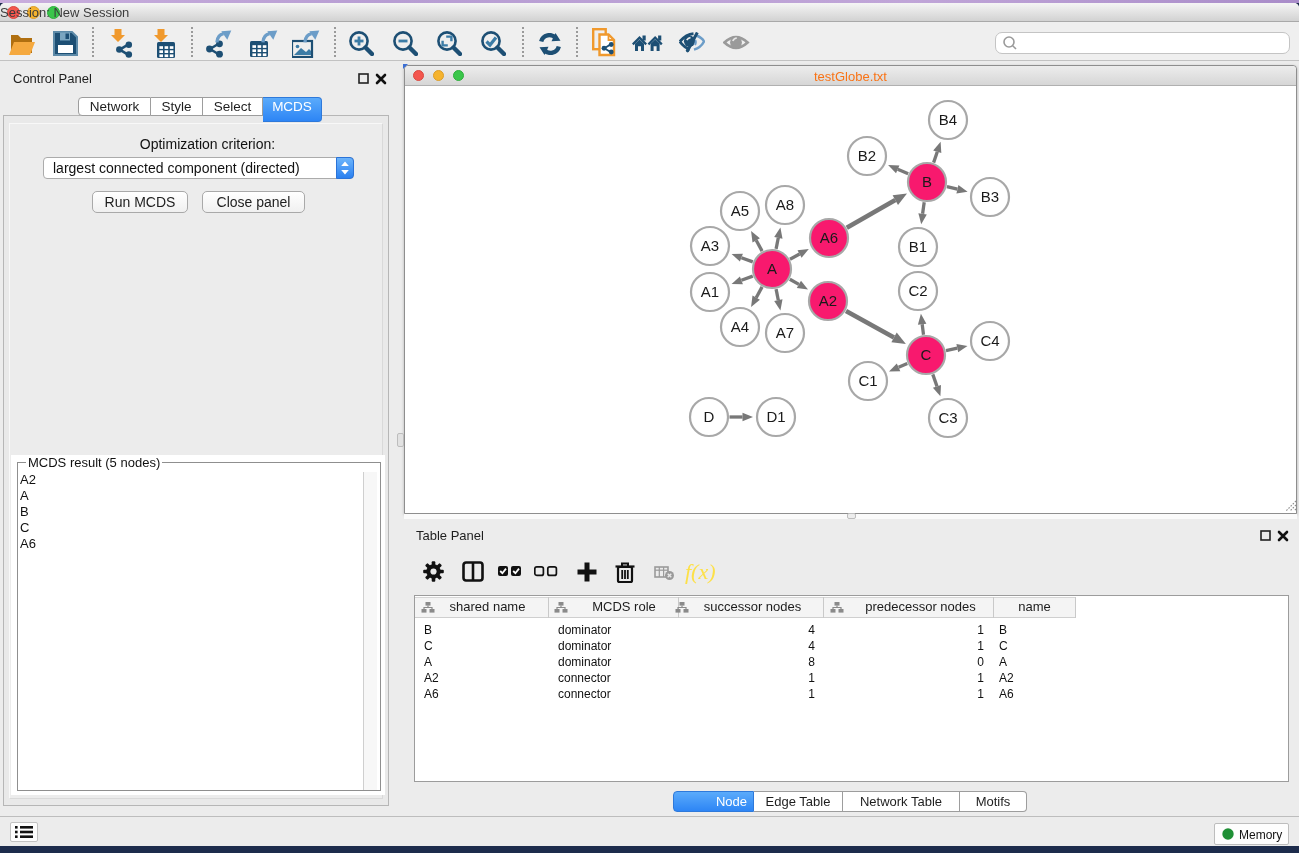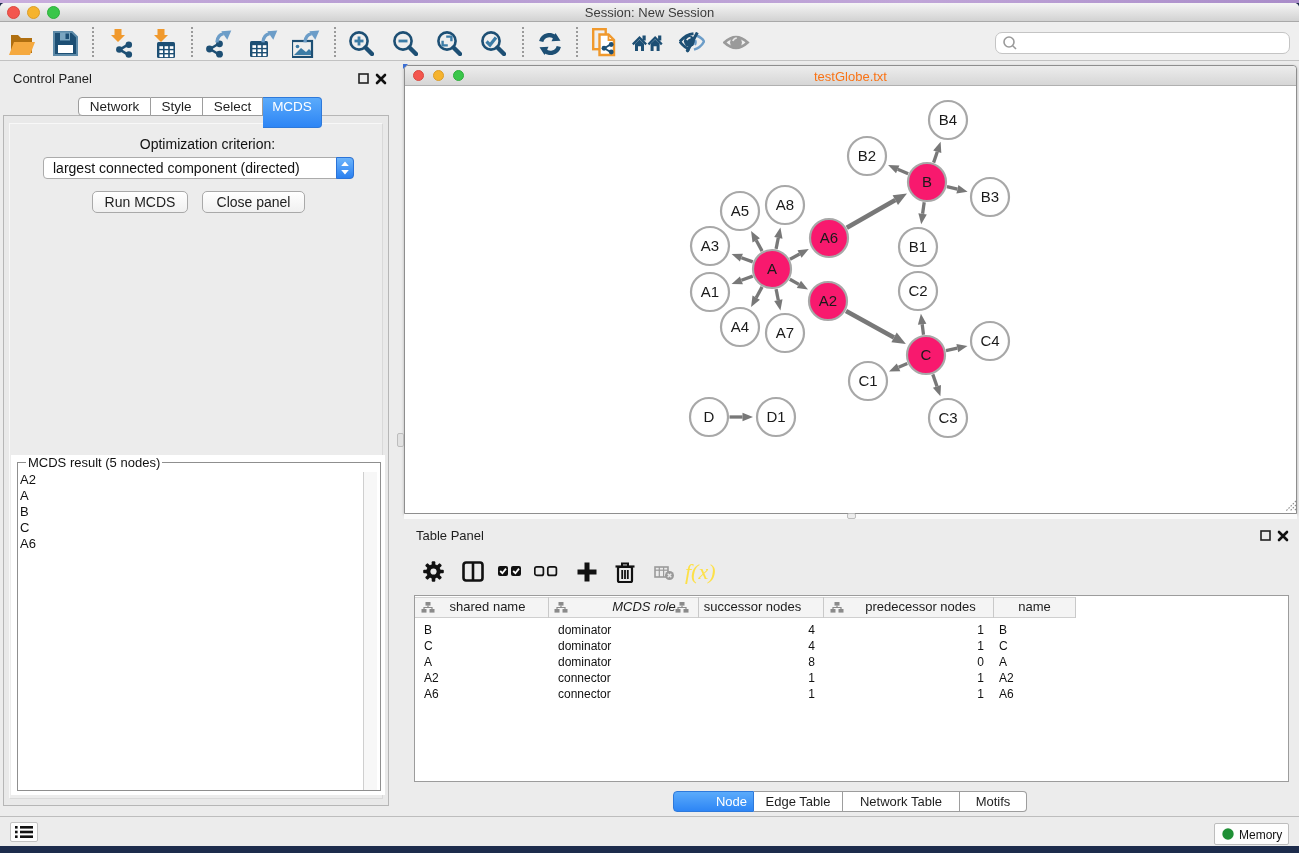--- a/index.html
+++ b/index.html
@@ -10,21 +10,21 @@
 .th { position:absolute; top:0; height:21px; border-right:1px solid #c9c9c9; font-size:13px; color:#1c1c1c; text-align:center; line-height:20px; }
 .td { position:absolute; font-size:12px; color:#111; }
 </style></head><body>
 <div class="abs" style="left:0;top:0;width:1299px;height:3px;background:linear-gradient(90deg,#c9aedd,#b79dd3 30%,#c0a5d8 70%,#a98cc9);"></div>
 <div class="abs" style="left:0;top:3px;width:1299px;height:843px;background:#ececec;border-radius:5px 5px 0 0;"></div>
 <div class="abs" style="left:0;top:846px;width:1299px;height:7px;background:#1d2c4c;"></div>
 <div class="abs" style="left:0;top:3px;width:1299px;height:19px;background:linear-gradient(#f5f5f5,#d2d2d2);border-bottom:1px solid #a9a9a9;border-radius:5px 5px 0 0;"></div>
 <div class="abs" style="left:7px;top:6px;width:13px;height:13px;border-radius:50%;background:#f3564e;border:1px solid #db4840;"></div>
 <div class="abs" style="left:27px;top:6px;width:13px;height:13px;border-radius:50%;background:#f5b32e;border:1px solid #dd9d27;"></div>
 <div class="abs" style="left:47px;top:6px;width:13px;height:13px;border-radius:50%;background:#3ac64a;border:1px solid #2eaf3c;"></div>
-<div class="abs" style="left:0;top:5px;width:1299px;text-align:center;font-size:13px;color:#3c3c3c;">Session: New Session</div>
+<div class="abs" style="left:0;top:5px;width:1299px;text-align:left;font-size:13px;color:#3c3c3c;">Session: New Session</div>
 <div class="abs" style="left:0;top:22px;width:1299px;height:39px;background:#efefef;border-bottom:1px solid #c2c2c2;"></div>
 <div class="sep" style="left:92px;top:27px;height:30px;"></div>
 <div class="sep" style="left:191px;top:27px;height:30px;"></div>
 <div class="sep" style="left:334px;top:27px;height:30px;"></div>
 <div class="sep" style="left:522px;top:27px;height:30px;"></div>
 <div class="sep" style="left:576px;top:27px;height:30px;"></div>
 <svg class="abs" style="left:8px;top:31px;" width="28" height="27">
     <path d="M3 4 L10 4 L13 7 L24 7 L24 22 L3 22 Z" fill="#b06f10"></path>
     <path d="M1 24 L6 11 L27 11 L22 24 Z" fill="#f5a93f"></path>
   </svg>
@@ -176,21 +176,21 @@
     <rect x="1" y="1" width="9" height="9" fill="none" stroke="#222" stroke-width="1.6"></rect>
   </svg>
 <svg class="abs" style="left:375px;top:73px;" width="12" height="12">
     <path d="M2 2 L10 10 M10 2 L2 10" stroke="#111" stroke-width="2.6" stroke-linecap="round"></path>
   </svg>
 <div class="abs" style="left:3px;top:115px;width:386px;height:691px;background:#e9e9e9;border:1px solid #b6b6b6;"></div>
 <div class="abs" style="left:9px;top:123px;width:374px;height:676px;background:#ececec;border:1px solid #d9d9d9;border-top-color:#f8f8f8;border-left-color:#f8f8f8;"></div>
 <div class="tab" style="left:78px;top:97px;height:19px;width:73px;font-size:13.5px;line-height:17px;border-left:1px solid #9d9d9d;border-radius:4px 0 0 4px;">Network</div>
 <div class="tab" style="left:151px;top:97px;height:19px;width:52px;font-size:13.5px;line-height:17px;">Style</div>
 <div class="tab" style="left:203px;top:97px;height:19px;width:60px;font-size:13.5px;line-height:17px;">Select</div>
-<div class="tab tabsel" style="left:263px;top:97px;height:31px;width:59px;font-size:13.5px;line-height:17px;border-radius:0 4px 4px 0;">MCDS</div>
+<div class="tab tabsel" style="left:263px;top:97px;height:25px;width:59px;font-size:13.5px;line-height:17px;border-radius:0 4px 4px 0;">MCDS</div>
 <div class="abs" style="left:12px;top:136px;width:391px;text-align:center;font-size:14px;color:#111;">Optimization criterion:</div>
 <div class="abs" style="left:43px;top:157px;width:311px;height:22px;background:#fff;border:1px solid #ababab;border-radius:4px;font-size:14px;color:#111;line-height:20px;padding-left:9px;">largest connected component (directed)</div>
 <div class="abs" style="left:336px;top:157px;width:18px;height:22px;border-radius:0 4px 4px 0;background:linear-gradient(#6cb4fb,#2a80f0);border:1px solid #2a73d8;"></div>
 <svg class="abs" style="left:336px;top:157px;" width="18" height="22">
     <path d="M9 4.5 L12.8 9 L5.2 9 Z" fill="#fff"></path>
     <path d="M9 17.5 L12.8 13 L5.2 13 Z" fill="#fff"></path>
   </svg>
 <div class="tab" style="left:92px;top:191px;height:22px;width:96px;font-size:14px;line-height:20px;border:1px solid #a9a9a9;border-radius:5px;background:linear-gradient(#fff,#f0f0f0);">Run MCDS</div>
 <div class="tab" style="left:202px;top:191px;height:22px;width:103px;font-size:14px;line-height:20px;border:1px solid #a9a9a9;border-radius:5px;background:linear-gradient(#fff,#f0f0f0);">Close panel</div>
 <div class="abs" style="left:11px;top:455px;width:374px;height:340px;background:#fff;"></div>
@@ -344,21 +344,21 @@
     <line x1="1" y1="6.2" x2="14" y2="6.2" stroke="#9a9a9a" stroke-width="1.2"></line>
     <line x1="5.3" y1="3" x2="5.3" y2="13" stroke="#9a9a9a" stroke-width="1.2"></line>
     <line x1="9.6" y1="3" x2="9.6" y2="13" stroke="#9a9a9a" stroke-width="1.2"></line>
     <circle cx="15.5" cy="11.5" r="4.5" fill="#9a9a9a"></circle>
     <path d="M13.7 9.7 L17.3 13.3 M17.3 9.7 L13.7 13.3" stroke="#e9e9e9" stroke-width="1.4"></path>
   </svg>
 <div class="abs" style="left:685px;top:559px;font-family:'Liberation Serif',serif;font-style:italic;font-size:22px;color:#fde047;">f(x)</div>
 <div class="abs" style="left:414px;top:595px;width:875px;height:187px;background:#fff;border:1px solid #9c9c9c;"></div>
 <div class="abs" style="left:415px;top:597px;width:661px;height:21px;background:#f4f4f4;border-top:1px solid #d6d6d6;border-bottom:1px solid #cfcfcf;"></div>
 <div class="th" style="left:415px;top:597px;width:134px;"><span style="margin-left:12px;">shared name</span></div>
-<div class="th" style="left:578px;top:597px;width:121px;font-style:italic;"><span style="margin-left:12px;">MCDS role</span></div>
+<div class="th" style="left:558px;top:597px;width:121px;"><span style="margin-left:12px;">MCDS role</span></div>
 <div class="th" style="left:670px;top:597px;width:154px;"><span style="margin-left:12px;">successor nodes</span></div>
 <div class="th" style="left:824px;top:597px;width:170px;"><span style="margin-left:24px;">predecessor nodes</span></div>
 <div class="th" style="left:994px;top:597px;width:82px;"><span style="">name</span></div>
 <svg class="abs" style="left:421px;top:601px;" width="14" height="13">
     <rect x="4.5" y="1" width="5" height="3.6" fill="#8a8a8a"></rect>
     <rect x="0.5" y="8" width="5" height="3.6" fill="#8a8a8a"></rect>
     <rect x="8.5" y="8" width="5" height="3.6" fill="#8a8a8a"></rect>
     <path d="M7 4.5 L7 6.5 M3 8 L3 6.5 L11 6.5 L11 8" stroke="#8a8a8a" stroke-width="1.2" fill="none"></path>
   </svg>
 <svg class="abs" style="left:554px;top:601px;" width="14" height="13">

